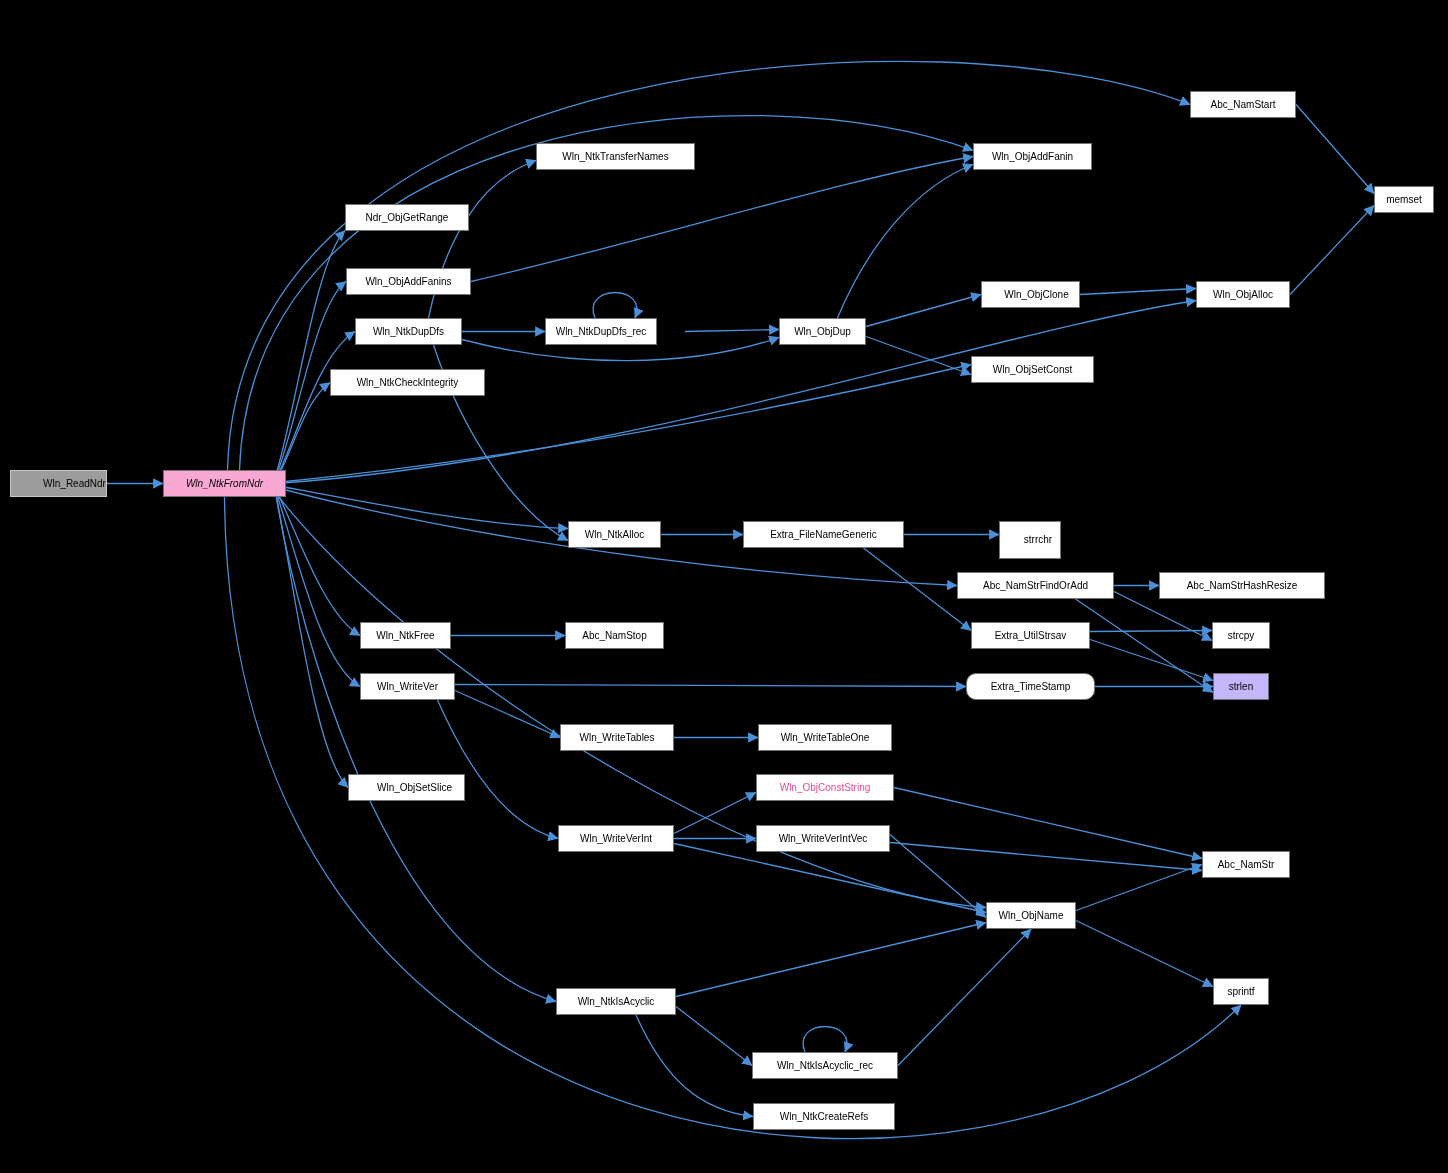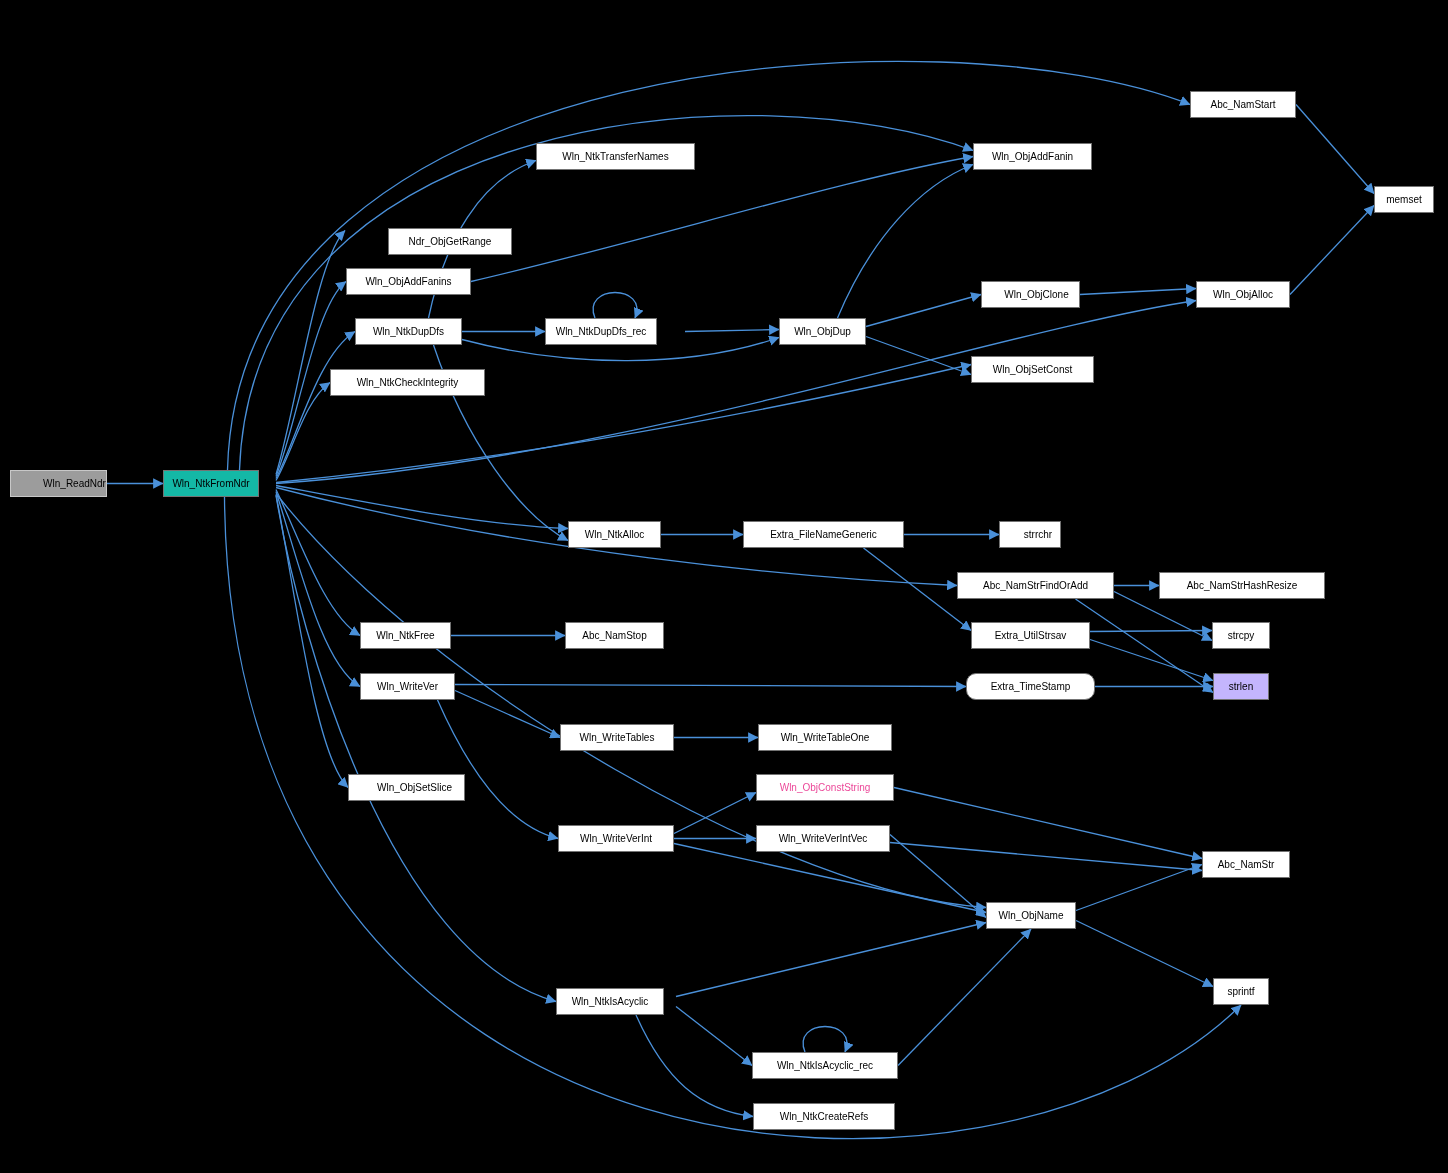--- a/index.html
+++ b/index.html
@@ -76,51 +76,51 @@
       <path d="M 1076,920.5 L 1213,986.5" fill="none" stroke="#4a90d9" stroke-width="1.3" marker-end="url(#arrow)"></path>
       <path d="M 676,1006.5 L 752,1065.5" fill="none" stroke="#4a90d9" stroke-width="1.3" marker-end="url(#arrow)"></path>
       <path d="M 636,1015 C 665,1080 700,1110 753,1116.5" fill="none" stroke="#4a90d9" stroke-width="1.3" marker-end="url(#arrow)"></path>
       <path d="M 676,996.5 L 986,922.5" fill="none" stroke="#4a90d9" stroke-width="1.3" marker-end="url(#arrow)"></path>
       <path d="M 805,1052 C 791,1018 859,1018 845,1052" fill="none" stroke="#4a90d9" stroke-width="1.3" marker-end="url(#arrow)"></path>
       <path d="M 898,1065.5 L 1031,929" fill="none" stroke="#4a90d9" stroke-width="1.3" marker-end="url(#arrow)"></path>
       <path d="M 1095,686.5 L 1213,686.5" fill="none" stroke="#4a90d9" stroke-width="1.3" marker-end="url(#arrow)"></path>
     </svg>
 
 <div class="node hl" style="left: 10px; top: 470px; width: 97px; height: 27px; background: rgb(156, 156, 156); border-color: rgb(200, 200, 200); color: rgb(0, 0, 0);">Wln_ReadNdr</div>
-    <div class="node" style="left: 163px; top: 470px; width: 96px; height: 27px; background: #14b8a6; border-color: rgb(115, 115, 115); color: rgb(0, 0, 0);">Wln_NtkFromNdr</div>
+    <div class="node" style="left: 163px; top: 470px; width: 123px; height: 27px; background: #f9a8d4; border-color: rgb(115, 115, 115); color: rgb(0, 0, 0); font-style: italic;">Wln_NtkFromNdr</div>
     <div class="node" style="left: 536px; top: 143px; width: 159px; height: 27px; background: rgb(255, 255, 255); border-color: rgb(115, 115, 115); color: rgb(0, 0, 0);">Wln_NtkTransferNames</div>
-    <div class="node" style="left: 345px; top: 228px; width: 124px; height: 27px; background: rgb(255, 255, 255); border-color: rgb(115, 115, 115); color: rgb(0, 0, 0); margin-left: 43px;">Ndr_ObjGetRange</div>
+    <div class="node" style="left: 345px; top: 204px; width: 124px; height: 27px; background: rgb(255, 255, 255); border-color: rgb(115, 115, 115); color: rgb(0, 0, 0);">Ndr_ObjGetRange</div>
     <div class="node" style="left: 346px; top: 268px; width: 125px; height: 27px; background: rgb(255, 255, 255); border-color: rgb(115, 115, 115); color: rgb(0, 0, 0);">Wln_ObjAddFanins</div>
     <div class="node" style="left: 355px; top: 318px; width: 107px; height: 27px; background: rgb(255, 255, 255); border-color: rgb(115, 115, 115); color: rgb(0, 0, 0);">Wln_NtkDupDfs</div>
     <div class="node" style="left: 330px; top: 369px; width: 155px; height: 27px; background: rgb(255, 255, 255); border-color: rgb(115, 115, 115); color: rgb(0, 0, 0);">Wln_NtkCheckIntegrity</div>
     <div class="node" style="left: 545px; top: 318px; width: 112px; height: 27px; background: rgb(255, 255, 255); border-color: rgb(115, 115, 115); color: #000000;">Wln_NtkDupDfs_rec</div>
     <div class="node" style="left: 779px; top: 318px; width: 87px; height: 27px; background: rgb(255, 255, 255); border-color: rgb(115, 115, 115); color: rgb(0, 0, 0);">Wln_ObjDup</div>
     <div class="node" style="left: 981px; top: 281px; width: 99px; height: 27px; background: rgb(255, 255, 255); border-color: rgb(115, 115, 115); color: rgb(0, 0, 0); padding-left: 12px;">Wln_ObjClone</div>
     <div class="node" style="left: 971px; top: 356px; width: 123px; height: 27px; background: rgb(255, 255, 255); border-color: rgb(115, 115, 115); color: rgb(0, 0, 0);">Wln_ObjSetConst</div>
     <div class="node" style="left: 1196px; top: 281px; width: 94px; height: 27px; background: rgb(255, 255, 255); border-color: rgb(115, 115, 115); color: rgb(0, 0, 0);">Wln_ObjAlloc</div>
     <div class="node" style="left: 1190px; top: 91px; width: 106px; height: 27px; background: rgb(255, 255, 255); border-color: rgb(115, 115, 115); color: rgb(0, 0, 0);">Abc_NamStart</div>
     <div class="node" style="left: 1374px; top: 186px; width: 60px; height: 27px; background: rgb(255, 255, 255); border-color: rgb(115, 115, 115); color: rgb(0, 0, 0);">memset</div>
     <div class="node" style="left: 973px; top: 143px; width: 119px; height: 27px; background: rgb(255, 255, 255); border-color: rgb(115, 115, 115); color: rgb(0, 0, 0);">Wln_ObjAddFanin</div>
     <div class="node" style="left: 568px; top: 521px; width: 93px; height: 27px; background: rgb(255, 255, 255); border-color: rgb(115, 115, 115); color: rgb(0, 0, 0);">Wln_NtkAlloc</div>
     <div class="node" style="left: 743px; top: 521px; width: 161px; height: 27px; background: rgb(255, 255, 255); border-color: rgb(115, 115, 115); color: rgb(0, 0, 0);">Extra_FileNameGeneric</div>
-    <div class="node" style="left: 999px; top: 521px; width: 62px; height: 27px; background: rgb(255, 255, 255); border-color: rgb(115, 115, 115); color: rgb(0, 0, 0); padding-left: 16px;">strrchr</div>
+    <div class="node" style="left: 999px; top: 521px; width: 62px; height: 38px; background: rgb(255, 255, 255); border-color: rgb(115, 115, 115); color: rgb(0, 0, 0); padding-left: 16px;">strrchr</div>
     <div class="node" style="left: 957px; top: 572px; width: 157px; height: 27px; background: rgb(255, 255, 255); border-color: rgb(115, 115, 115); color: rgb(0, 0, 0);">Abc_NamStrFindOrAdd</div>
     <div class="node" style="left: 1159px; top: 572px; width: 166px; height: 27px; background: rgb(255, 255, 255); border-color: rgb(115, 115, 115); color: rgb(0, 0, 0);">Abc_NamStrHashResize</div>
     <div class="node" style="left: 360px; top: 622px; width: 91px; height: 27px; background: rgb(255, 255, 255); border-color: rgb(115, 115, 115); color: rgb(0, 0, 0);">Wln_NtkFree</div>
     <div class="node" style="left: 565px; top: 622px; width: 99px; height: 27px; background: rgb(255, 255, 255); border-color: rgb(115, 115, 115); color: rgb(0, 0, 0);">Abc_NamStop</div>
     <div class="node" style="left: 971px; top: 622px; width: 119px; height: 27px; background: rgb(255, 255, 255); border-color: rgb(115, 115, 115); color: rgb(0, 0, 0);">Extra_UtilStrsav</div>
     <div class="node" style="left: 1212px; top: 622px; width: 58px; height: 27px; background: rgb(255, 255, 255); border-color: rgb(115, 115, 115); color: rgb(0, 0, 0);">strcpy</div>
     <div class="node" style="left: 360px; top: 673px; width: 95px; height: 27px; background: rgb(255, 255, 255); border-color: rgb(115, 115, 115); color: rgb(0, 0, 0);">Wln_WriteVer</div>
     <div class="node" style="left: 966px; top: 673px; width: 129px; height: 27px; background: rgb(255, 255, 255); border-color: rgb(115, 115, 115); color: rgb(0, 0, 0); border-radius: 10px;">Extra_TimeStamp</div>
     <div class="node" style="left: 1213px; top: 673px; width: 56px; height: 27px; background: #c4b5fd; border-color: rgb(115, 115, 115); color: rgb(0, 0, 0);">strlen</div>
     <div class="node" style="left: 560px; top: 724px; width: 114px; height: 27px; background: rgb(255, 255, 255); border-color: rgb(115, 115, 115); color: rgb(0, 0, 0);">Wln_WriteTables</div>
     <div class="node" style="left: 758px; top: 724px; width: 134px; height: 27px; background: rgb(255, 255, 255); border-color: rgb(115, 115, 115); color: rgb(0, 0, 0);">Wln_WriteTableOne</div>
     <div class="node" style="left: 348px; top: 774px; width: 117px; height: 27px; background: rgb(255, 255, 255); border-color: rgb(115, 115, 115); color: rgb(0, 0, 0); padding-left: 16px;">Wln_ObjSetSlice</div>
     <div class="node" style="left: 756px; top: 774px; width: 138px; height: 27px; background: rgb(255, 255, 255); border-color: rgb(115, 115, 115); color: #ec4899;">Wln_ObjConstString</div>
     <div class="node" style="left: 558px; top: 825px; width: 116px; height: 27px; background: rgb(255, 255, 255); border-color: rgb(115, 115, 115); color: rgb(0, 0, 0);">Wln_WriteVerInt</div>
     <div class="node" style="left: 756px; top: 825px; width: 134px; height: 27px; background: rgb(255, 255, 255); border-color: rgb(115, 115, 115); color: rgb(0, 0, 0);">Wln_WriteVerIntVec</div>
     <div class="node" style="left: 1202px; top: 851px; width: 88px; height: 27px; background: rgb(255, 255, 255); border-color: rgb(115, 115, 115); color: rgb(0, 0, 0);">Abc_NamStr</div>
     <div class="node" style="left: 986px; top: 902px; width: 90px; height: 27px; background: rgb(255, 255, 255); border-color: rgb(115, 115, 115); color: rgb(0, 0, 0);">Wln_ObjName</div>
-    <div class="node" style="left: 556px; top: 988px; width: 108px; height: 27px; background: rgb(255, 255, 255); border-color: rgb(115, 115, 115); color: rgb(0, 0, 0);">Wln_NtkIsAcyclic</div>
+    <div class="node" style="left: 556px; top: 988px; width: 120px; height: 27px; background: rgb(255, 255, 255); border-color: rgb(115, 115, 115); color: rgb(0, 0, 0);">Wln_NtkIsAcyclic</div>
     <div class="node" style="left: 1213px; top: 978px; width: 56px; height: 27px; background: rgb(255, 255, 255); border-color: rgb(115, 115, 115); color: rgb(0, 0, 0);">sprintf</div>
     <div class="node" style="left: 752px; top: 1052px; width: 146px; height: 27px; background: rgb(255, 255, 255); border-color: rgb(115, 115, 115); color: rgb(0, 0, 0);">Wln_NtkIsAcyclic_rec</div>
     <div class="node" style="left: 753px; top: 1103px; width: 142px; height: 27px; background: rgb(255, 255, 255); border-color: rgb(115, 115, 115); color: rgb(0, 0, 0);">Wln_NtkCreateRefs</div>
   </div>
 
 </body></html>

